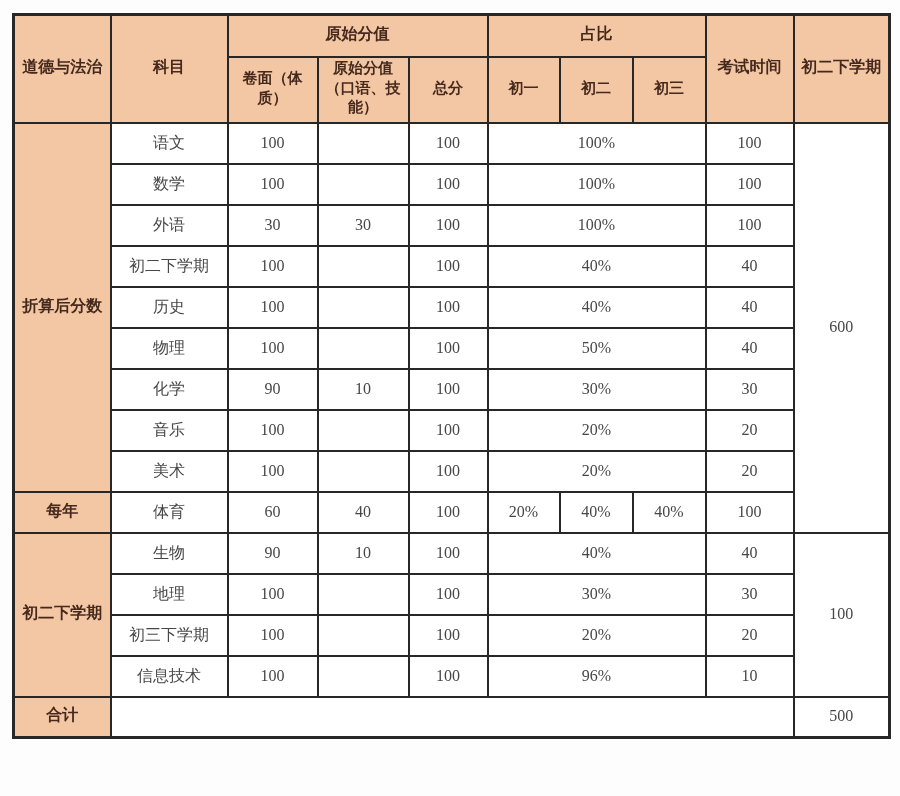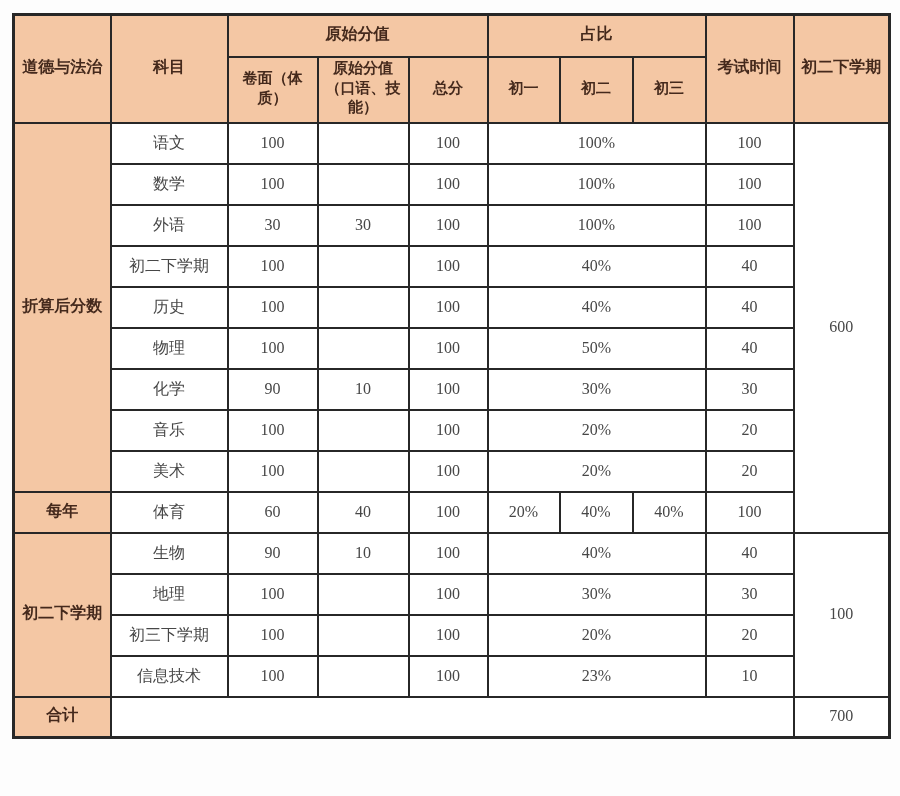--- a/index.html
+++ b/index.html
@@ -186,23 +186,23 @@
           <td></td>
           <td>100</td>
           <td colspan="3">20%</td>
           <td>20</td>
         </tr>
         <tr class="br">
           <td>信息技术</td>
           <td>100</td>
           <td></td>
           <td>100</td>
-          <td colspan="3">23%</td>
+          <td colspan="3">96%</td>
           <td>10</td>
         </tr>
         <tr class="br">
           <td class="peach">合计</td>
           <td colspan="8"></td>
-          <td>700</td>
+          <td>500</td>
         </tr>
       </tbody>
   </table>
 </div>
 
 </body></html>

